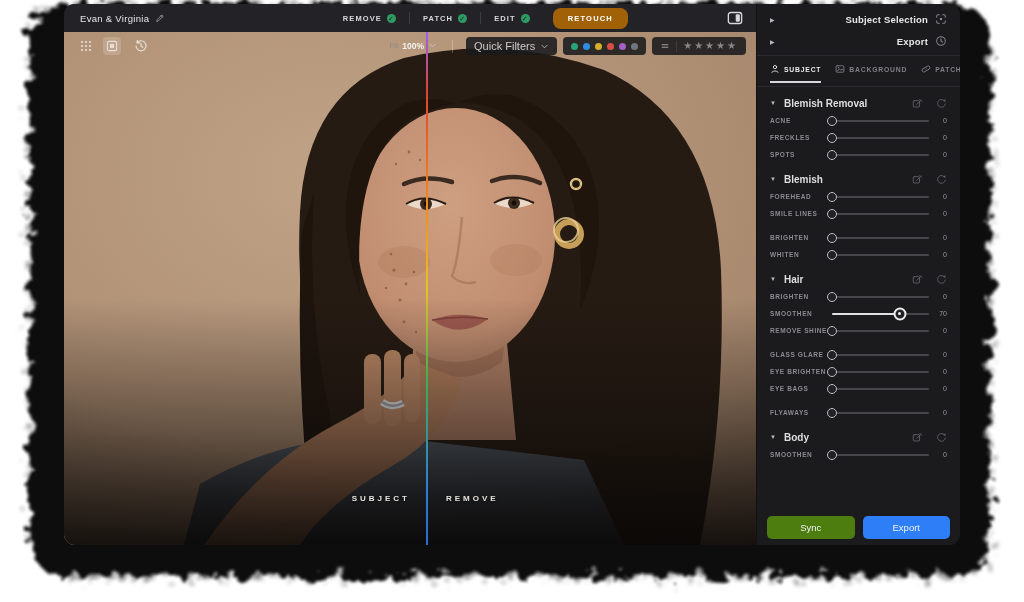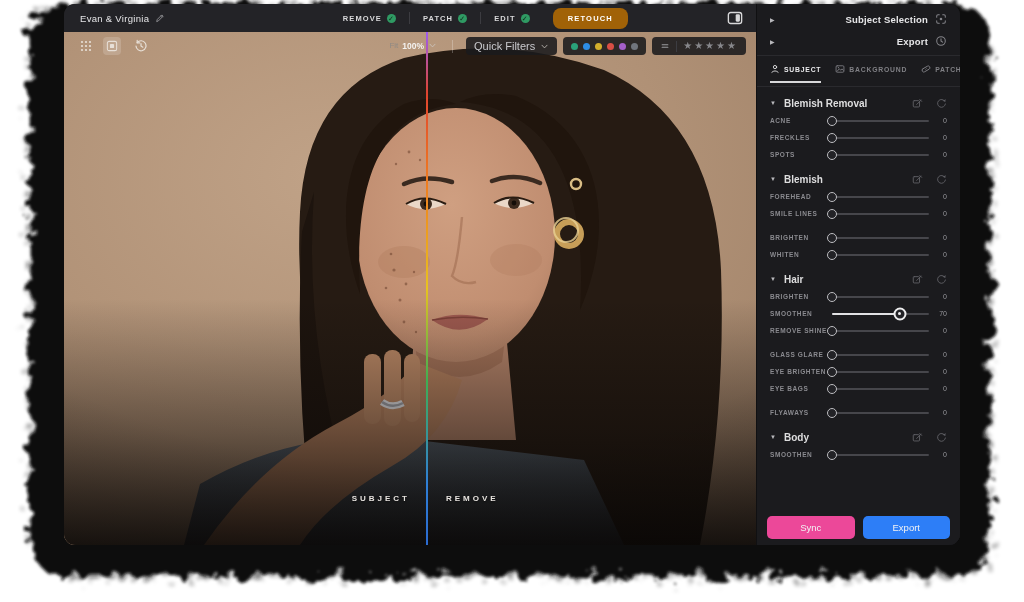--- a/index.html
+++ b/index.html
@@ -82,21 +82,21 @@
   .shandle{position:absolute;top:50%;width:8px;height:8px;border-radius:50%;background:#222226;
     border:1.5px solid #bdbdc1;transform:translate(-50%,-50%);cursor:grab;}
   .shandle.active{width:9px;height:9px;border-color:#eeeeef;border-width:2px;}
   .shandle.active::after{content:"";position:absolute;left:50%;top:50%;width:3px;height:3px;
     border-radius:50%;background:#eeeeef;transform:translate(-50%,-50%);}
   .svalue{width:18px;flex:none;text-align:right;color:#98989d;font-size:7px;}
   .pfooter{position:absolute;left:0;right:0;bottom:0;height:36px;background:#1b1b1e;display:flex;
     align-items:center;gap:8px;padding:0 10px;box-sizing:border-box;}
   .btn{flex:1;height:23px;border:none;border-radius:5px;font-size:9.5px;color:#f2f2f4;
     cursor:pointer;font-family:inherit;}
-  .btn.sync{background:#ec4899;}
+  .btn.sync{background:#4d7c0f;}
   .btn.export{background:#2d7ef7;}
   .ic-svg{display:block;width:100%;height:100%;}
 </style>
 </head>
 <body>
 
 <div class="stage">
 
   <svg class="grunge" width="1024" height="602">
     <defs>

